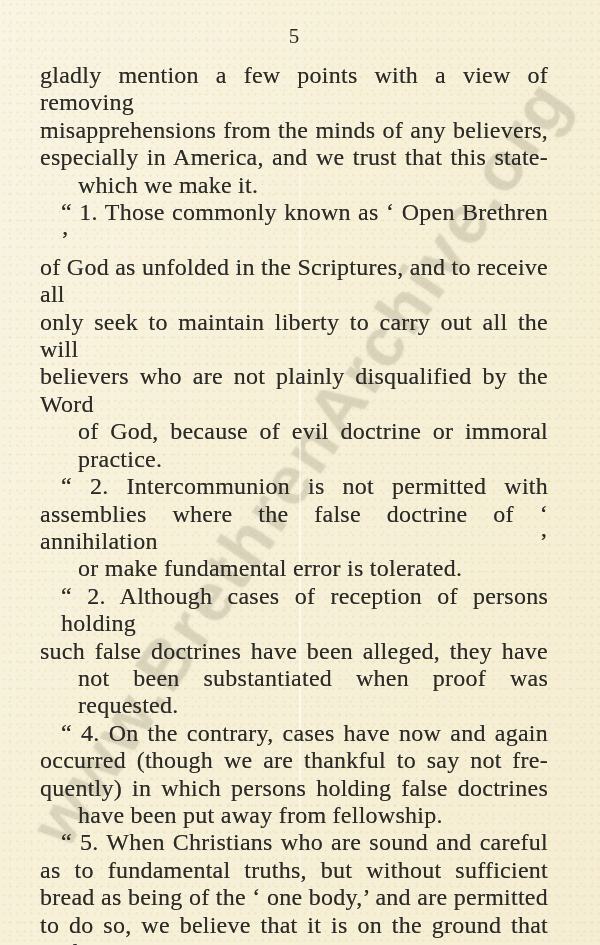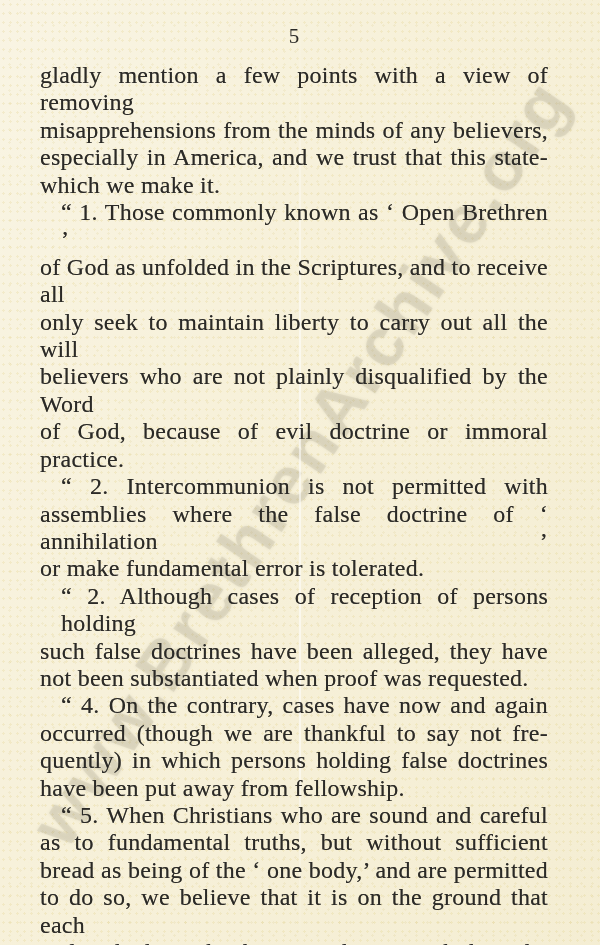--- a/index.html
+++ b/index.html
@@ -72,20 +72,21 @@
     letter-spacing: 0.25px;
     text-shadow: 0 0 0.5px rgba(43, 42, 39, 0.55);
   }
   .line {
     text-align: justify;
     text-align-last: justify;
     white-space: normal;
   }
   .line.para-end {
     text-align-last: left;
+    margin-left: 38px;
   }
   .line.indent {
     padding-left: 21px;
   }
 </style>
 </head>
 <body>
 
 <div class="page">
   <div class="watermark">www.BrethrenArchive.org</div>

